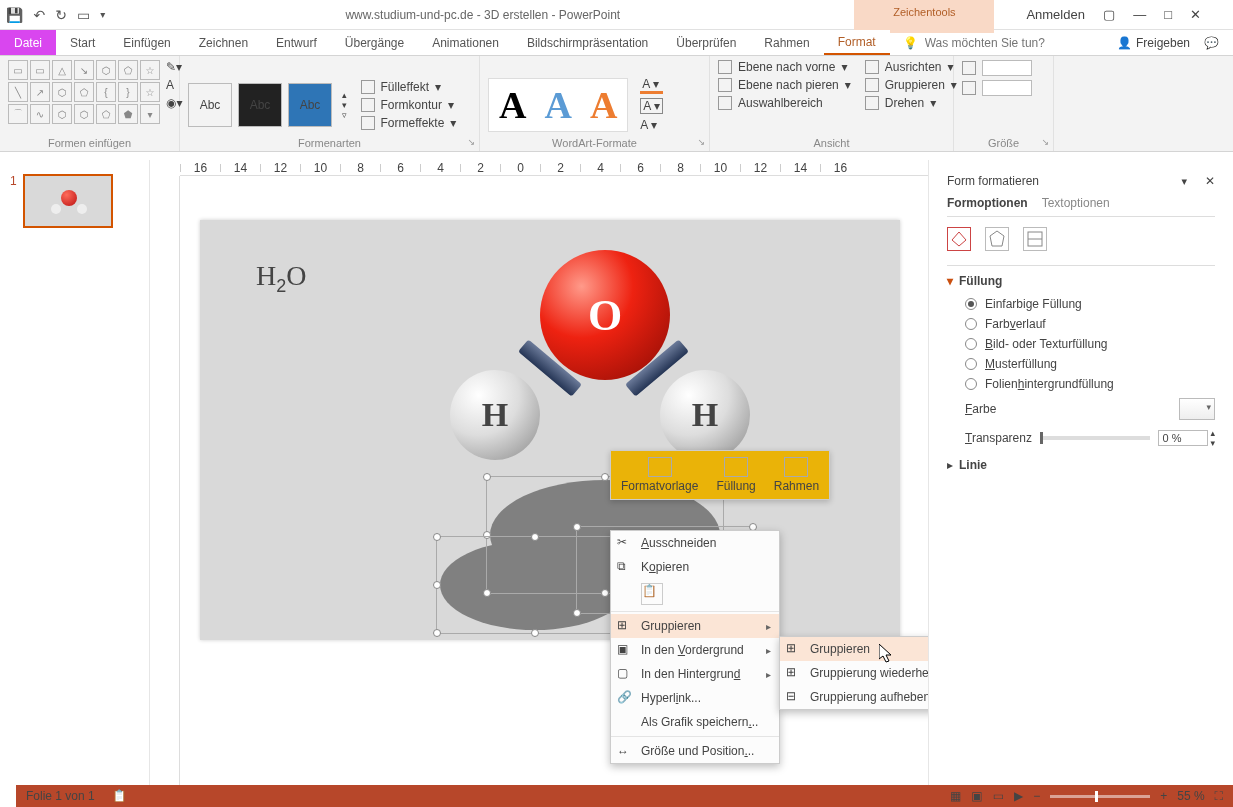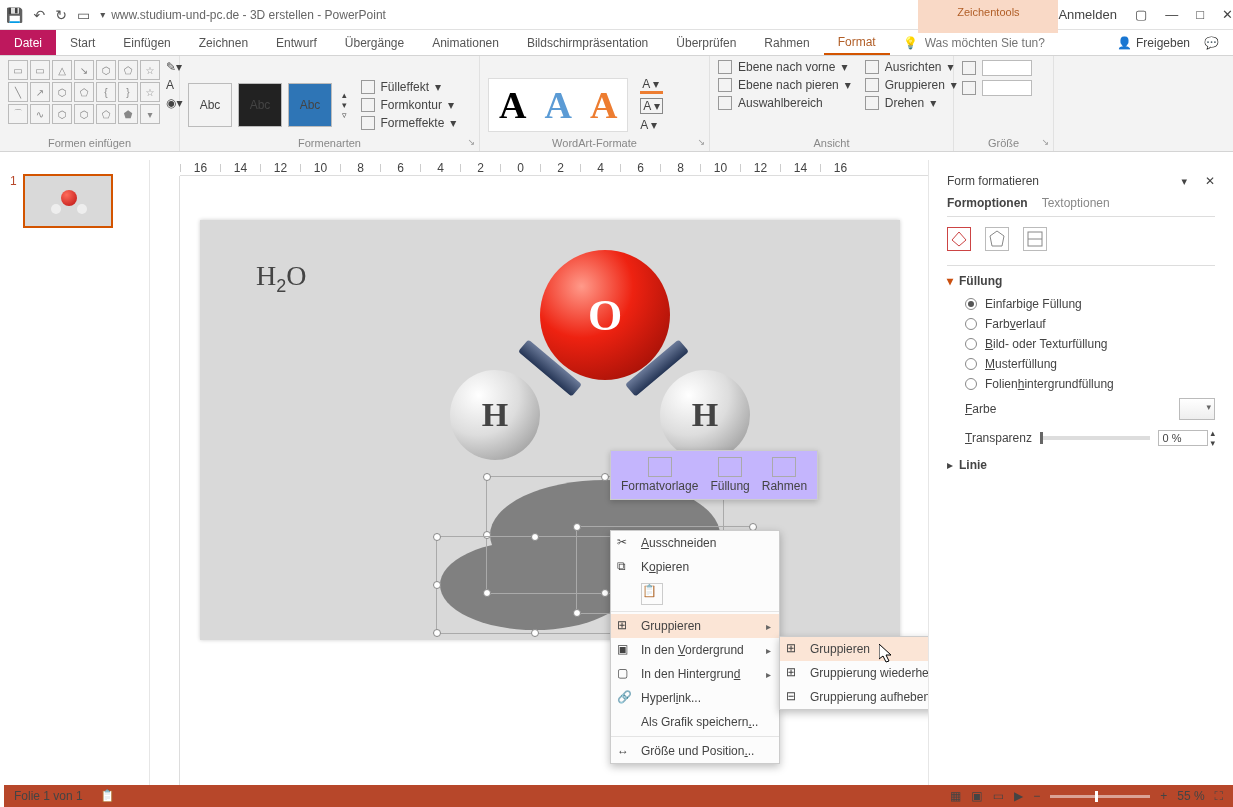--- a/index.html
+++ b/index.html
@@ -1,26 +1,26 @@
 <!DOCTYPE html>
 <html><head>
 <meta charset="utf-8">
 <style>
 *{box-sizing:border-box;margin:0;padding:0;font-family:"Segoe UI",Tahoma,sans-serif;font-size:12px;color:#444}
 body{background:#fff;width:1233px;height:807px;overflow:hidden;position:relative}
 .titlebar{height:30px;background:#fff;display:flex;align-items:center;border-bottom:1px solid #e1e1e1}
 .qat{display:flex;align-items:center;padding:0 6px;gap:10px}
 .qat span{font-size:14px;color:#555}
-.title-center{flex:1;color:#666;font-size:12px}
+.title-center{flex:1;text-align:center;color:#666;font-size:12px}
 .title-tools{width:140px;text-align:center;background:#f9d9c6;border-top:2px solid #d35400;height:36px;line-height:26px;color:#b15e27;font-size:11px}
-.title-right{display:flex;align-items:center;gap:18px;padding:0 0;color:#666}
+.title-right{display:flex;align-items:center;gap:18px;padding:0 32px;color:#666}
 .title-right span{font-size:13px}
 .tabs{height:26px;display:flex;align-items:stretch;border-bottom:1px solid #d4d4d4}
 .tab{padding:0 14px;display:flex;align-items:center;color:#555;cursor:pointer}
-.tab.file{background:#be185d;color:#fff}
+.tab.file{background:#d946ef;color:#fff}
 .tab.active{border-bottom:2px solid #d35400;color:#b15e27;background:#fff}
 .tab.tellme{flex:0 0 auto;color:#999}
 .tab.tellme input{border:none;outline:none;color:#999;font-size:12px;width:170px}
 .tabs-right{margin-left:auto;display:flex;align-items:center;gap:14px;padding-right:14px}
 .share{color:#b7472a}
 .ribbon{height:96px;background:#f3f3f3;border-bottom:1px solid #d4d4d4;display:flex}
 .group{border-right:1px solid #e1e1e1;padding:4px 8px 2px;display:flex;flex-direction:column;position:relative}
 .group-label{position:absolute;bottom:2px;left:0;right:0;text-align:center;font-size:11px;color:#888}
 .group-body{flex:1;display:flex;align-items:flex-start;gap:6px}
 .shapes-grid{display:grid;grid-template-columns:repeat(7,20px);grid-auto-rows:20px;gap:2px}
@@ -54,21 +54,21 @@
 .h2{top:150px;left:460px}
 .bond{position:absolute;width:70px;height:16px;background:linear-gradient(#6b7a99,#253555);border-radius:3px}
 .b1{top:140px;left:315px;transform:rotate(40deg)}
 .b2{top:140px;left:422px;transform:rotate(-40deg)}
 .shadow-ellipse{position:absolute;border-radius:50%;background:#808080}
 .se1{top:260px;left:290px;width:230px;height:110px}
 .se2{top:320px;left:240px;width:190px;height:90px}
 .se3{top:310px;left:380px;width:170px;height:80px}
 .sel-box{position:absolute;border:1px solid #aaa}
 .handle{position:absolute;width:8px;height:8px;background:#fff;border:1px solid #888;border-radius:50%}
-.mini-toolbar{position:absolute;top:290px;left:460px;background:#c4b5fd;border:1px solid #ccc;box-shadow:0 2px 6px rgba(0,0,0,.2);display:flex;padding:4px;z-index:20}
+.mini-toolbar{position:absolute;top:290px;left:460px;background:#eab308;border:1px solid #ccc;box-shadow:0 2px 6px rgba(0,0,0,.2);display:flex;padding:4px;gap:6px;z-index:20}
 .mini-toolbar .mt{display:flex;flex-direction:column;align-items:center;gap:2px;padding:2px 6px;font-size:11px}
 .mt-ic{width:24px;height:20px;border:1px solid #aaa}
 .context-menu{position:absolute;top:370px;left:460px;width:170px;background:#fcfcfc;border:1px solid #ccc;box-shadow:0 3px 8px rgba(0,0,0,.25);z-index:25}
 .cm-item{padding:5px 8px 5px 30px;position:relative;font-size:12px;color:#444;display:flex;justify-content:space-between;align-items:center}
 .cm-item.disabled{color:#aaa}
 .cm-item.hover{background:#fbe5d6}
 .cm-item .cm-ic{position:absolute;left:6px;top:4px;width:16px;height:16px}
 .cm-sep{height:1px;background:#e4e4e4;margin:2px 0}
 .cm-header{padding:5px 8px 5px 30px;font-weight:bold;background:#f0f0f0;position:relative}
 .cm-paste-opts{padding:4px 8px 4px 30px}
@@ -87,21 +87,21 @@
 .fp-section-h2{color:#444;font-size:12px;margin:6px 0;display:flex;align-items:center;gap:6px}
 .radio-row{display:flex;align-items:center;gap:8px;padding:3px 0 3px 18px}
 .radio{width:12px;height:12px;border:1px solid #888;border-radius:50%;display:inline-block;position:relative}
 .radio.checked::after{content:"";position:absolute;width:6px;height:6px;background:#555;border-radius:50%;top:2px;left:2px}
 .fp-row{display:flex;align-items:center;justify-content:space-between;padding:4px 0 4px 18px}
 .fp-row input[type=text]{width:50px;border:1px solid #bbb;padding:1px 3px;font-size:11px}
 .color-btn{width:36px;height:22px;border:1px solid #bbb;background:linear-gradient(#fff,#eee);position:relative}
 .color-btn::after{content:"▾";position:absolute;right:3px;top:3px;font-size:9px;color:#666}
 .slider{flex:1;height:4px;background:#ddd;margin:0 8px;position:relative}
 .slider::before{content:"";position:absolute;left:0;top:-4px;width:3px;height:12px;background:#666}
-.statusbar{position:absolute;bottom:0;left:4px;right:0;height:22px;background:#b7472a;color:#fff;display:flex;align-items:center;padding:0 10px;font-size:11px;gap:18px}
+.statusbar{position:absolute;bottom:0;left:16px;right:0;height:22px;background:#b7472a;color:#fff;display:flex;align-items:center;padding:0 10px;font-size:11px;gap:18px}
 .statusbar .sb-right{margin-left:auto;display:flex;align-items:center;gap:10px}
 .zoom-slider{width:100px;height:3px;background:rgba(255,255,255,.5);position:relative}
 .zoom-slider::before{content:"";position:absolute;left:45%;top:-4px;width:3px;height:11px;background:#fff}
 .und{text-decoration:underline}
 svg{display:block}
 .cursor{position:absolute;top:484px;left:729px;z-index:60;pointer-events:none}
 </style>
 </head>
 <body>
 

